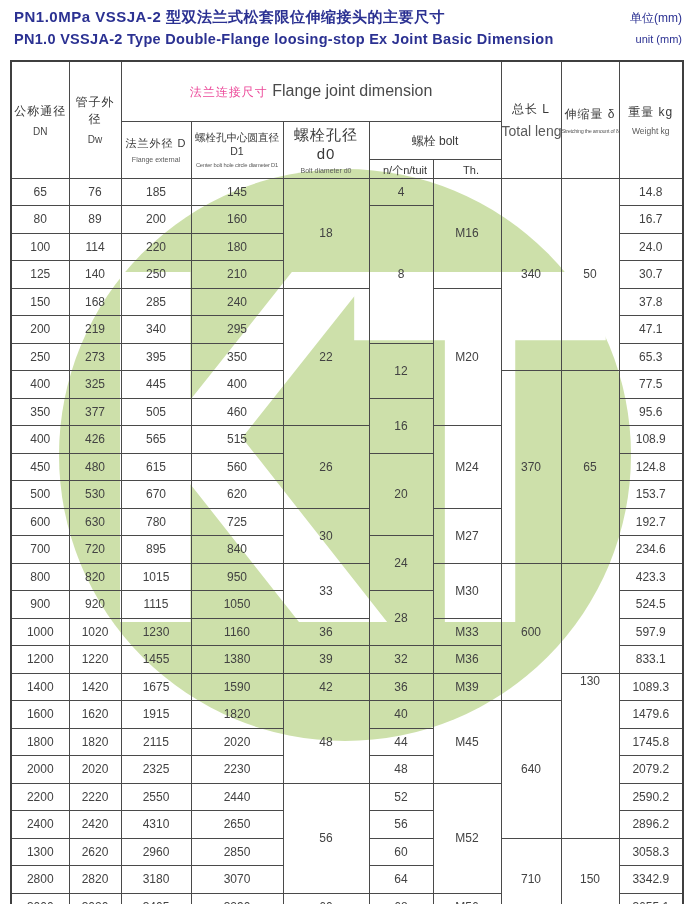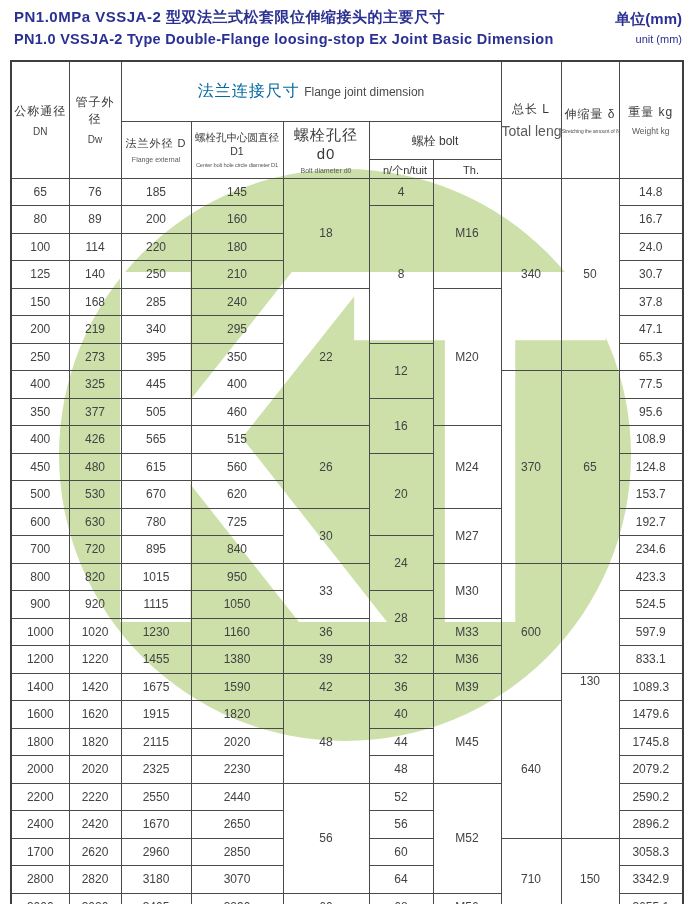--- a/index.html
+++ b/index.html
@@ -2,32 +2,32 @@
 <html><head>
 <meta charset="utf-8">
 <style>
   html,body{margin:0;padding:0;background:#fff;}
   .page{position:relative;width:690px;height:904px;background:#fff;overflow:hidden;
         font-family:"Liberation Sans","DejaVu Sans",sans-serif;}
   .watermark{position:absolute;left:0;top:0;z-index:0;}
   .titlebar{position:absolute;left:0;top:0;width:690px;z-index:2;}
   .t-line1{position:absolute;left:14px;top:8px;font-size:15px;font-weight:bold;letter-spacing:.5px;white-space:nowrap;}
   .t-line2{position:absolute;left:14px;top:31px;font-size:14.5px;font-weight:bold;letter-spacing:.3px;white-space:nowrap;}
-  .t-unit1{position:absolute;right:8px;top:10px;font-size:15px;white-space:nowrap;font-weight:bold;}
+  .t-unit1{position:absolute;right:8px;top:10px;font-size:12px;white-space:nowrap;}
   .t-unit2{position:absolute;right:8px;top:33px;font-size:11px;white-space:nowrap;}
   table.spec{position:absolute;left:10px;top:60px;z-index:1;border-collapse:collapse;table-layout:fixed;
              width:672px;border:2px solid #3f3f3f;background:transparent;}
   .spec th,.spec td{border:1px solid #4a4a4a;padding:0;text-align:center;vertical-align:middle;overflow:hidden;}
   .spec thead tr.h1{height:60px;}
   .spec thead tr.h2{height:38px;}
   .spec thead tr.h3{height:19px;}
   .spec th{font-weight:normal;color:#383838;}
   .zh{display:block;font-size:12px;color:#383838;letter-spacing:1px;}
-  .zh-inline{font-size:16px;color:#0369a1;letter-spacing:1px;text-align:center;}
-  .en-inline{font-size:12px;color:#4a4a4a;}
+  .zh-inline{font-size:12px;color:#ec4899;letter-spacing:1px;text-align:center;}
+  .en-inline{font-size:16px;color:#4a4a4a;}
   .en-sub{display:block;font-size:7px;color:#5a5a5a;margin-top:5px;white-space:nowrap;}
   .en-sub.tiny{font-size:5.8px;letter-spacing:-.2px;}
   .en-sub.tiny2{font-size:5.5px;letter-spacing:-.3px;}
   .en-mid{display:block;font-size:10px;color:#454545;margin-top:6px;}
   .bolt-label{font-size:12px;color:#383838;}
   .nrow{font-size:11px;color:#383838;margin-left:8px;}
   .spec tbody td{height:26.5px;font-size:12px;color:#424242;}
   .spec td.va-top{vertical-align:top;}
 </style>
 </head>
@@ -314,27 +314,27 @@
           <td>2550</td>
           <td>2440</td>
           <td rowspan="4">56</td>
           <td rowspan="1">52</td>
           <td rowspan="4">M52</td>
           <td>2590.2</td>
         </tr>
         <tr>
           <td>2400</td>
           <td>2420</td>
-          <td>1670</td>
+          <td>4310</td>
           <td>2650</td>
           <td rowspan="1">56</td>
           <td>2896.2</td>
         </tr>
         <tr>
-          <td>1700</td>
+          <td>1300</td>
           <td>2620</td>
           <td>2960</td>
           <td>2850</td>
           <td rowspan="1">60</td>
           <td rowspan="3">710</td>
           <td rowspan="3">150</td>
           <td>3058.3</td>
         </tr>
         <tr>
           <td>2800</td>

